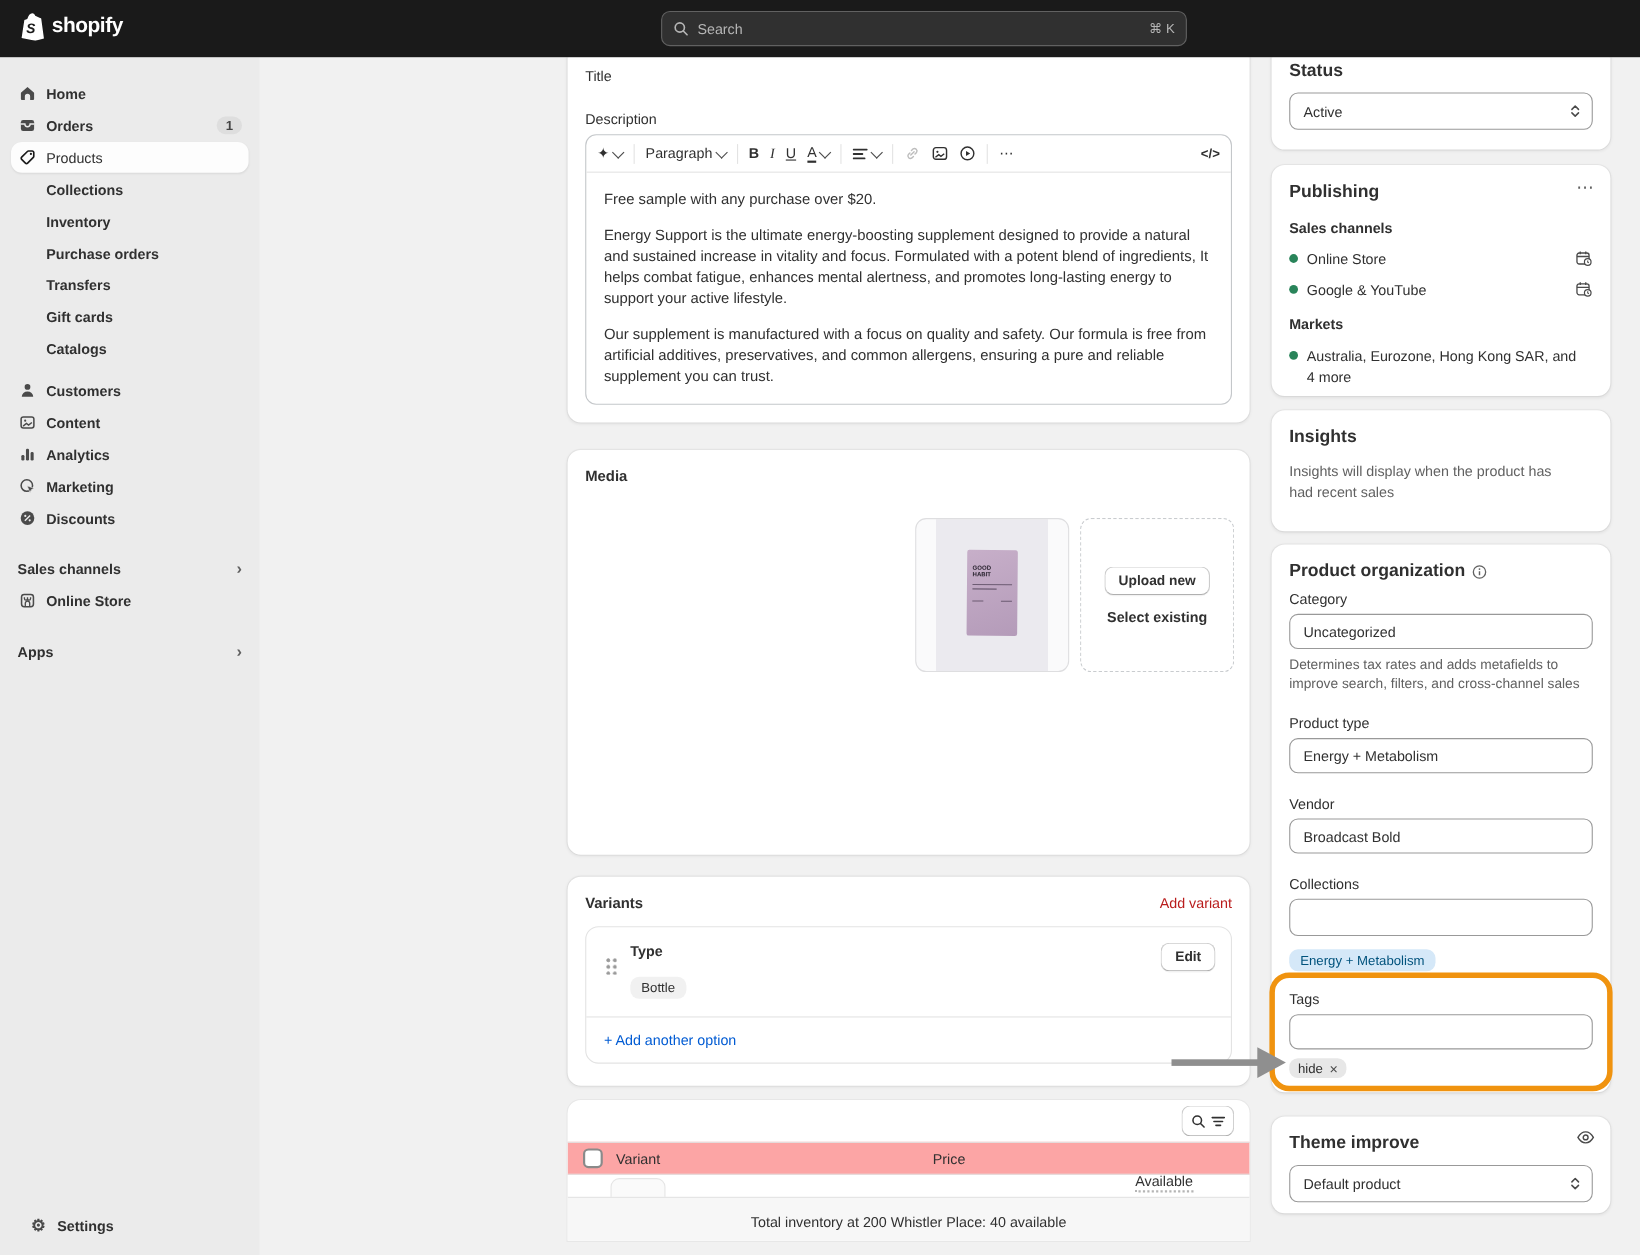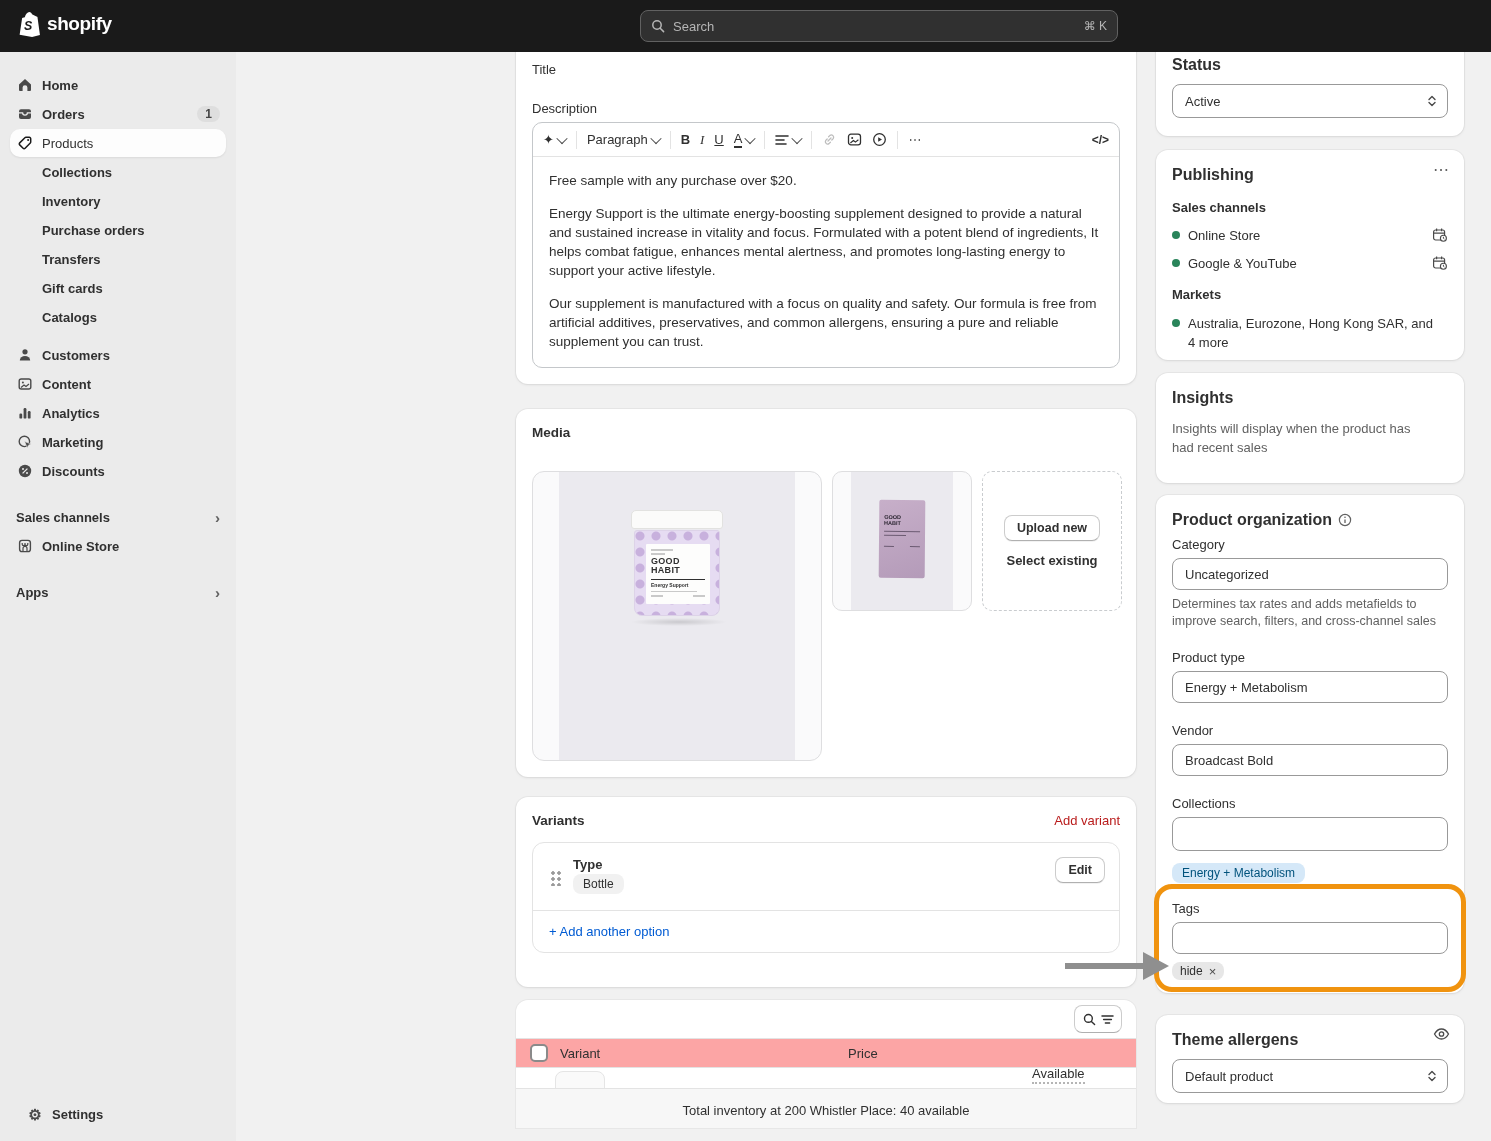--- a/index.html
+++ b/index.html
@@ -4,21 +4,21 @@
 <style>
   * { margin:0; padding:0; box-sizing:border-box; }
   html,body { width:1491px; height:1141px; overflow:hidden; background:#f1f1f1;
     font-family:"Liberation Sans", sans-serif; color:#303030; }
   .app { position:relative; width:1491px; height:1141px; }
 
   
   .topbar { position:absolute; left:0; top:0; right:0; height:52px; background:#1a1a1a; z-index:30; }
   .brand { position:absolute; left:18px; top:11px; display:flex; align-items:center; gap:6px; }
   .brand-word { color:#fff; font-weight:700; font-size:19px; letter-spacing:-0.4px; }
-  .searchbox { position:absolute; left:640px; top:10px; width:478px; height:32px; background:#303030;
+  .searchbox { position:absolute; left:601px; top:10px; width:478px; height:32px; background:#303030;
     border:1px solid #616161; border-radius:8px; display:flex; align-items:center; padding:0 10px; gap:8px; }
   .searchbox input { flex:1; background:transparent; border:none; outline:none; color:#e3e3e3; font-size:13px; font-family:inherit; }
   .searchbox input::placeholder { color:#b5b5b5; }
   .kbd { color:#b5b5b5; font-size:12px; white-space:nowrap; }
 
   
   .sidebar { position:absolute; left:0; top:52px; width:236px; bottom:0; background:#ebebeb; z-index:20; padding-top:18px; }
   .nav-row { display:flex; align-items:center; gap:8px; height:28px; margin:1px 10px; padding:0 6px;
     border-radius:10px; font-size:13px; font-weight:600; color:#303030; cursor:pointer; }
   .nav-row .nicon { width:18px; height:18px; display:flex; align-items:center; justify-content:center; flex:none; }
@@ -100,21 +100,21 @@
   .card3 { margin-top:20px; height:190px; padding:16px; position:relative; }
   .card3-head { display:flex; align-items:center; }
   .bluelink { color:#b91c1c; font-size:13px; font-weight:450; cursor:pointer; text-decoration:none; }
   .card3-head .bluelink { margin-left:auto; }
   .optbox { margin-top:14px; border:1px solid #e3e3e3; border-radius:12px; }
   .optrow { display:flex; padding:14px 14px 16px; }
   .draghandle { width:10px; height:15px; margin:14px 12px 0 4px;
     background-image:radial-gradient(circle at 2px 2px, #9a9a9a 1.5px, transparent 2px); background-size:6px 6px; }
   .optname { font-size:13px; font-weight:650; }
   .chip { display:inline-block; background:#f1f1f1; border-radius:8px; padding:3px 10px; font-size:12px; color:#303030; }
-  .optrow .chip { margin-top:2px; }
+  .optrow .chip { margin-top:16px; }
   .optrow .btn { margin-left:auto; align-self:flex-start; }
   .addopt { border-top:1px solid #e3e3e3; padding:13px 16px; font-size:13px; }
   .addopt a { color:#005bd3; text-decoration:none; font-weight:450; }
 
   
   .tableblock { margin-top:13px; background:#fff; border-radius:12px 12px 0 0;
     box-shadow:0 0 0 1px rgba(0,0,0,.04); height:128px; overflow:hidden; position:relative; }
   .filterrow { height:38px; position:relative; }
   .filterbtn { position:absolute; right:14px; top:5px; width:48px; height:28px; background:#fff; border:1px solid #ccc;
     border-bottom-color:#b0b0b0; border-radius:8px; display:flex; align-items:center; justify-content:center; gap:5px; cursor:pointer; }
@@ -388,41 +388,20 @@
           <div class="editor-body">
             <p>Free sample with any purchase over $20.</p>
             <p>Energy Support is the ultimate energy-boosting supplement designed to provide a natural and sustained increase in vitality and focus. Formulated with a potent blend of ingredients, It helps combat fatigue, enhances mental alertness, and promotes long-lasting energy to support your active lifestyle.</p>
             <p>Our supplement is manufactured with a focus on quality and safety. Our formula is free from artificial additives, preservatives, and common allergens, ensuring a pure and reliable supplement you can trust.</p>
           </div>
         </div>
       </div>
 
       <div class="card card2">
         <div class="sec-heading">Media</div>
-        <div class="tile-large">
-          <div class="jar">
-            <div class="jar-lid"></div>
-            <div class="jar-body">
-              <div class="jar-label">
-                <div class="jar-tiny"></div>
-                  <div class="jar-tiny" style="width:14px"></div>
-                <div class="jar-brand">GOOD
-HABIT</div>
-                <div class="jar-div"></div>
-                <div class="jar-sub">Energy Support</div>
-                <div class="jar-tiny" style="width:46px;margin-top:3px;height:1px"></div>
-                <div style="display:flex;justify-content:space-between;margin-top:3px">
-                    <div class="jar-tiny" style="width:12px;height:1.5px"></div>
-                    <div class="jar-tiny" style="width:12px;height:1.5px"></div>
-                  </div>
-              </div>
-            </div>
-            <div class="jar-shadow"></div>
-          </div>
-        </div>
         <div class="tile-small">
           <div class="pouch">
             <div class="pouch-brand">GOOD
 HABIT</div>
             <div class="pouch-line"></div>
             <div class="pouch-line short"></div>
             <div style="display:flex;justify-content:space-between;margin-top:10px">
                 <div class="pouch-line" style="width:10px;margin-top:0"></div>
                 <div class="pouch-line" style="width:10px;margin-top:0"></div>
               </div>
@@ -561,21 +540,21 @@
         <div class="orange-box"></div>
         <div class="org-label" style="margin-top:18px">Tags</div>
         <input class="tf" style="">
         <div><span class="chip-tag">
           <span>hide</span>
           <span class="x">×</span>
         </span></div>
       </div>
 
       <div class="acard card-theme">
-        <div class="a-heading">Theme allergens</div>
+        <div class="a-heading">Theme improve</div>
         <span class="eye-btn">
             <svg width="17" height="14" viewBox="0 0 17 14">
               <path d="M1.5 7 C3.4 3.6 5.8 2 8.5 2 s5.1 1.6 7 5 c-1.9 3.4-4.3 5-7 5 s-5.1-1.6-7-5 Z" fill="none" stroke="#4a4a4a" stroke-width="1.3"></path>
               <circle cx="8.5" cy="7" r="2.2" fill="none" stroke="#4a4a4a" stroke-width="1.3"></circle>
             </svg>
           </span>
         <div class="select">
           <span>Default product</span>
           <span class="updown">
               <svg width="12" height="14" viewBox="0 0 12 14">

